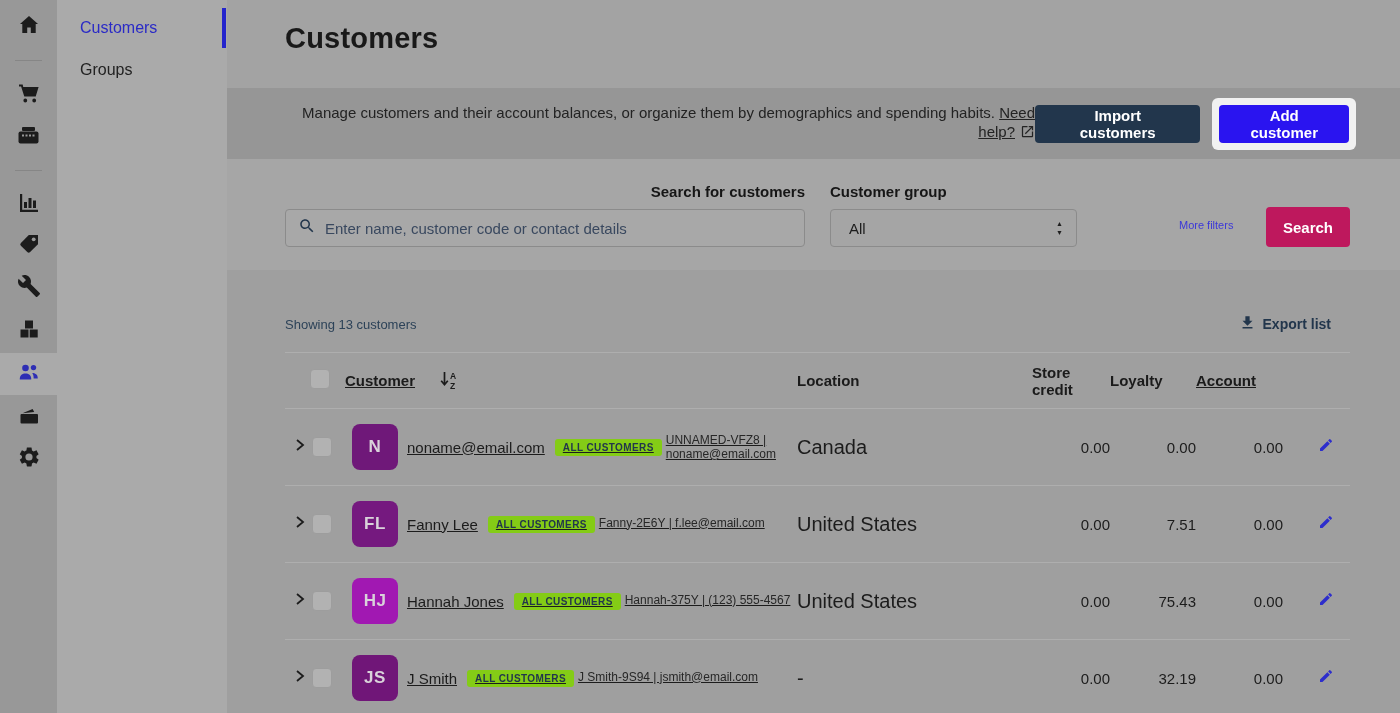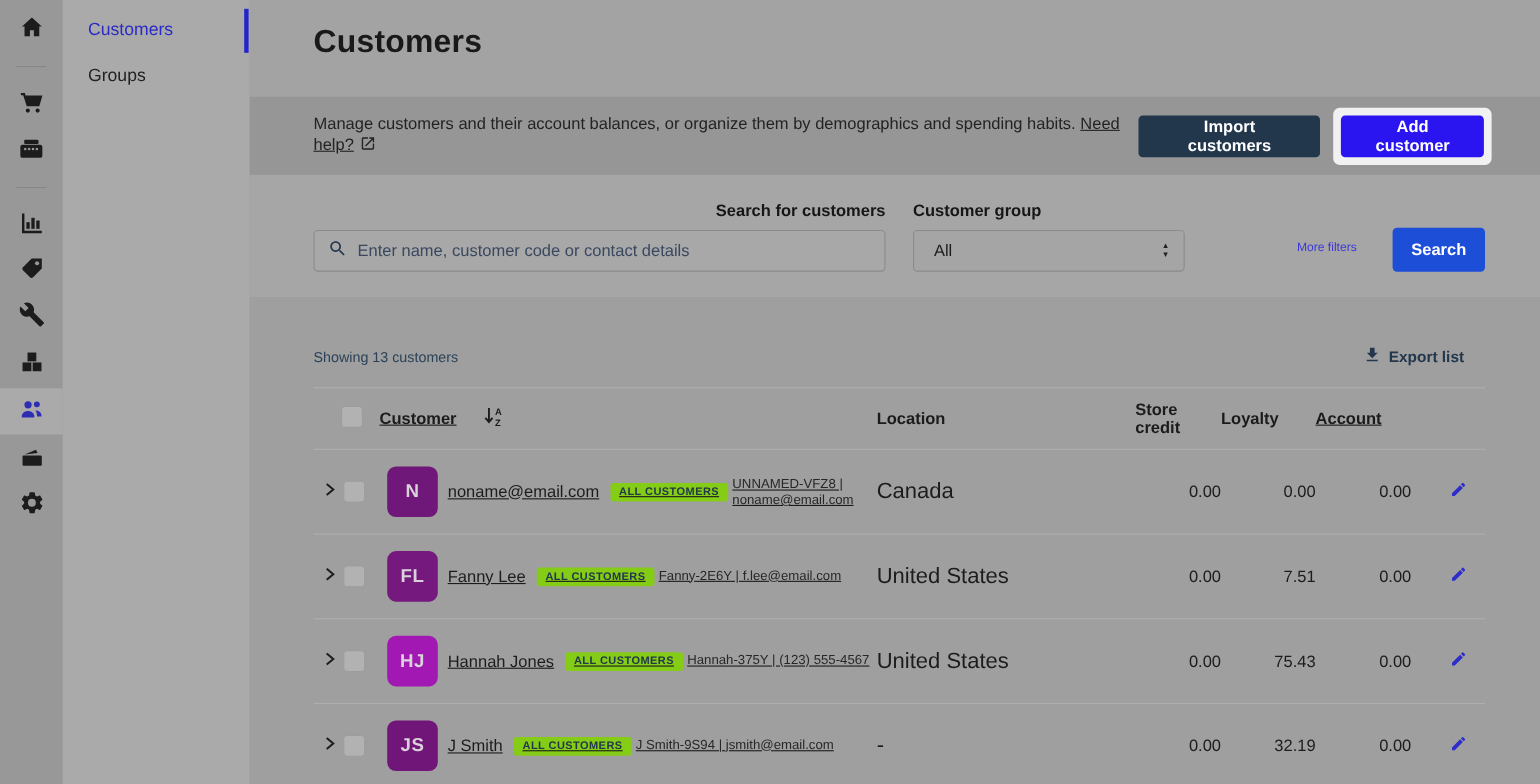--- a/index.html
+++ b/index.html
@@ -19,21 +19,21 @@
                padding-left:23px;font-size:16px;color:#222;cursor:pointer;}
   .subnav-item.active{color:#2a2ac6;}
   .active-bar{position:absolute;right:1px;top:0;width:4px;height:40px;background:#2424cc;}
 
   
   .main{position:absolute;left:227px;top:0;width:1173px;height:713px;}
   .title-section{position:absolute;top:0;left:0;width:100%;height:88px;background:#a3a3a3;}
   .title-section h1{margin:0;padding:22px 0 0 58px;font-size:29px;font-weight:700;color:#191919;letter-spacing:.2px;}
 
   .banner{position:absolute;top:88px;left:0;width:100%;height:71px;background:#969696;display:flex;align-items:center;}
-  .banner-text{margin:0 0 0 58px;font-size:15px;color:#232323;max-width:750px;line-height:1.25;}
+  .banner-text{margin:0 0 0 58px;font-size:15px;color:#232323;max-width:750px;line-height:1.25;text-align:right;}
   .need-help{color:#232323;text-decoration:underline;cursor:pointer;}
   .ext-icon{vertical-align:-2px;margin-left:5px;}
   .banner-buttons{margin-left:auto;margin-right:44px;display:flex;align-items:center;gap:12px;}
   .btn{border:none;border-radius:4px;height:38px;font-size:15px;font-weight:700;color:#fff;cursor:pointer;
        font-family:"Liberation Sans","DejaVu Sans",sans-serif;}
   .btn-dark{background:#22364c;padding:0 20px;}
   .halo{background:#f1f1f1;border-radius:6px;padding:7px;}
   .btn-primary{background:#2a14f0;padding:0 15px;}
 
   
@@ -42,21 +42,21 @@
   .fgroup label{display:block;font-size:15px;font-weight:700;color:#161616;margin-bottom:9px;}
   .search-group{left:58px;width:520px;text-align:right;}
   .search-input{height:38px;border:1px solid #8b8b8b;border-radius:4px;background:#a8a8a8;
                 display:flex;align-items:center;padding:0 12px;gap:9px;cursor:text;}
   .placeholder{font-size:15px;color:#39485f;}
   .group-group{left:603px;width:247px;}
   .select{height:38px;border:1px solid #8b8b8b;border-radius:4px;background:#a5a5a5;display:flex;
           align-items:center;justify-content:space-between;padding:0 13px 0 18px;font-size:15px;color:#1c1c1c;cursor:pointer;}
   .spinner{display:flex;flex-direction:column;align-items:center;gap:3px;font-size:7px;line-height:6px;color:#1f1f1f;}
   .more-filters{position:absolute;left:952px;top:60px;font-size:11px;color:#3c38d8;cursor:pointer;text-decoration:none;}
-  .search-btn{position:absolute;left:1039px;top:48px;width:84px;height:40px;background:#1d4ed8;}
+  .search-btn{position:absolute;left:1039px;top:48px;width:84px;height:40px;background:#be185d;}
 
   
   .content{position:absolute;top:270px;left:0;width:100%;height:443px;background:#9f9f9f;}
   .summary{position:absolute;left:58px;top:47px;font-size:13px;color:#2c4258;}
   .export{position:absolute;right:69px;top:44px;display:flex;align-items:center;gap:7px;
           font-size:14px;font-weight:700;color:#22364c;text-decoration:none;cursor:pointer;}
   .table{position:absolute;left:58px;top:82px;width:1065px;border-top:1px solid #aeaeae;}
   .thead,.trow{display:grid;grid-template-columns:60px 452px 235px 78px 86px 87px 67px;align-items:center;}
   .thead{height:56px;border-bottom:1px solid #aeaeae;font-size:15px;font-weight:700;color:#1b1b1b;}
   .trow{height:77px;border-bottom:1px solid #aeaeae;}

